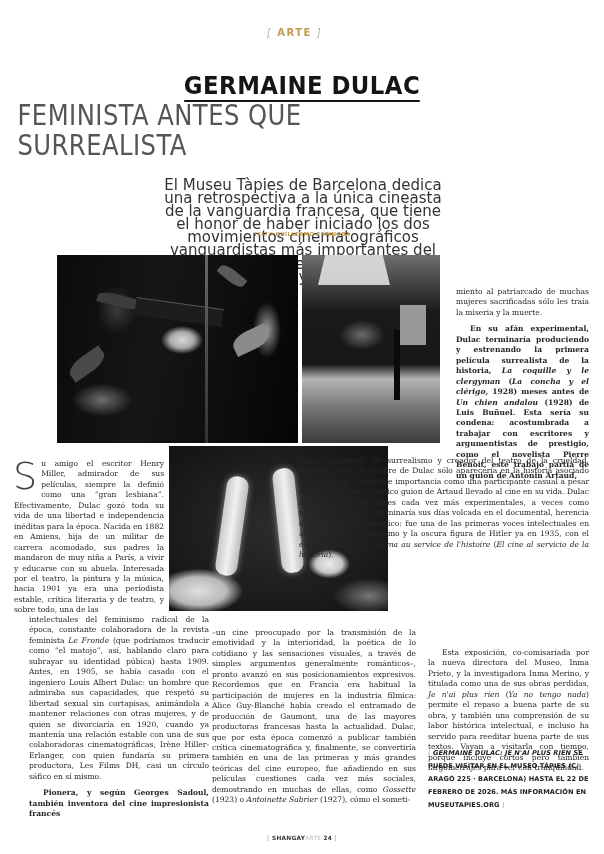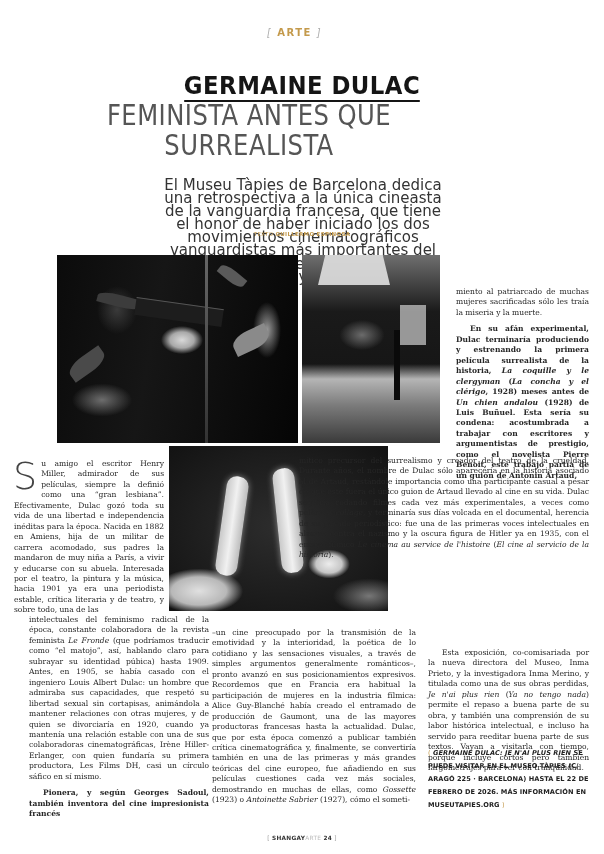--- a/index.html
+++ b/index.html
@@ -15,21 +15,21 @@
   .section-tag .label { font-weight: bold; margin: 0 5px; }
 
   .headline {
     position: absolute; left: 0; top: 72px; width: 604px; text-align: center;
     font-family: "DejaVu Sans", sans-serif; font-size: 24px; font-weight: bold;
     letter-spacing: 0.5px; color: #151515; transform: scaleX(0.95);
   }
   .headline span { border-bottom: 2.5px solid #151515; padding-bottom: 0; line-height: 27px; display: inline-block; }
 
   .subhead {
-    position: absolute; left: 0; top: 100px; width: 498px; text-align: center;
+    position: absolute; left: 0; top: 100px; width: 498px; text-align: left;
     font-family: "DejaVu Sans", sans-serif; font-weight: 200; font-size: 29px;
     line-height: 30px; color: #3a3a3a; letter-spacing: 0.5px;
     -webkit-text-stroke: 0; font-stretch: condensed;
   }
   .subhead .line { display: block; font-weight: normal; color: #555; transform: scaleX(0.93); }
 
   .lede {
     position: absolute; left: 162px; top: 179px; width: 282px; text-align: center;
     font-family: "DejaVu Sans", sans-serif; font-size: 15px; line-height: 13.1px; color: #333;
   }

